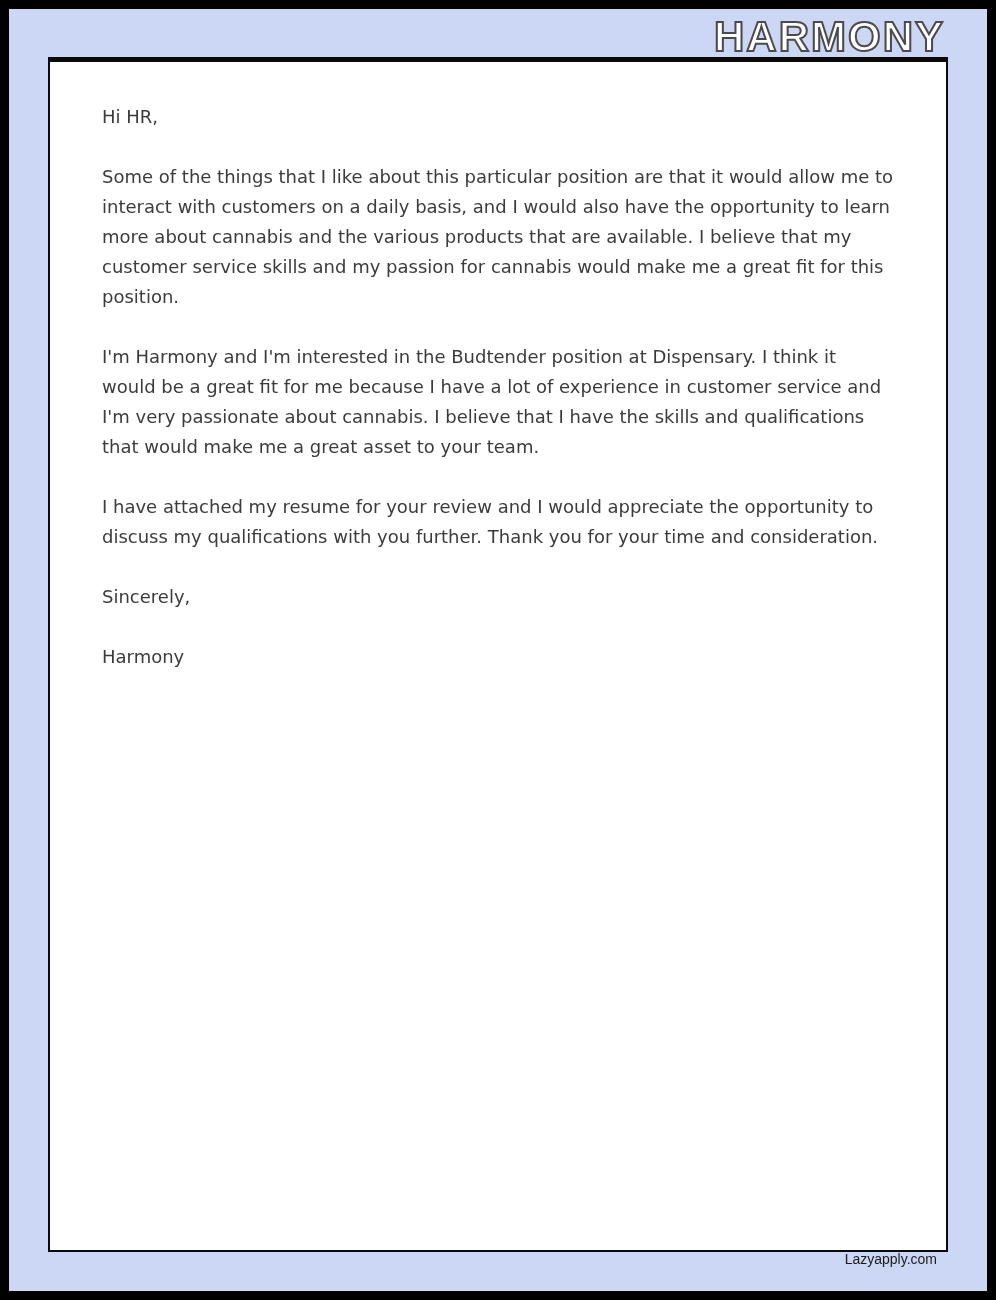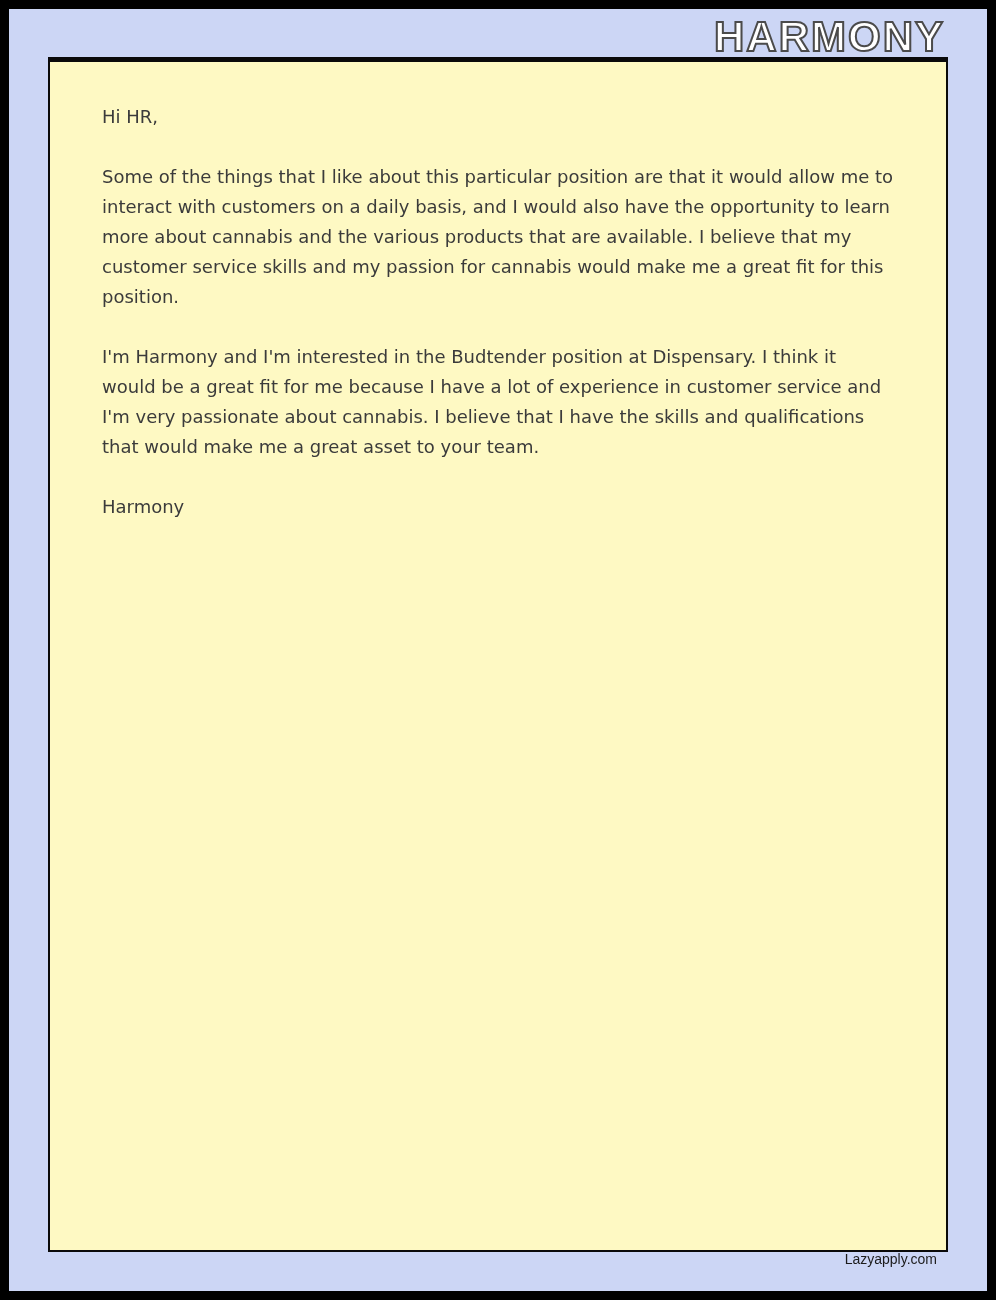--- a/index.html
+++ b/index.html
@@ -30,21 +30,21 @@
     color: #ffffff;
     -webkit-text-stroke: 2px #4b4b4b;
     text-shadow: 0 0 1px #7a7a7a;
   }
   .letter-card {
     position: absolute;
     top: 48px;
     left: 39px;
     right: 39px;
     bottom: 39px;
-    background: #fef9c3;
+    background: #ffffff;
     border: 2px solid #0a0a0a;
     border-top-width: 5px;
     box-sizing: border-box;
     padding: 40px 52px;
   }
   .letter-card p {
     margin: 0 0 30px 0;
     font-size: 18px;
     line-height: 30px;
     color: #3b3b3b;
@@ -75,21 +75,23 @@
 
   <div class="brand">HARMONY</div>
 
   <div class="letter-card">
     <p>Hi HR,</p>
 
     <p>Some of the things that I like about this particular position are that it would allow me to interact with customers on a daily basis, and I would also have the opportunity to learn more about cannabis and the various products that are available. I believe that my customer service skills and my passion for cannabis would make me a great fit for this position.</p>
 
     <p>I'm Harmony and I'm interested in the Budtender position at Dispensary. I think it would be a great fit for me because I have a lot of experience in customer service and I'm very passionate about cannabis. I believe that I have the skills and qualifications that would make me a great asset to your team.</p>
 
+    <p>I have attached my resume for your review and I would appreciate the opportunity to discuss my qualifications with you further. Thank you for your time and consideration.</p>
 
+    <p>Sincerely,</p>
 
     <p class="signature">Harmony</p>
 
   </div>
 
   <div class="watermark">Lazyapply.com</div>
 
 </div>
 
 </body></html>

